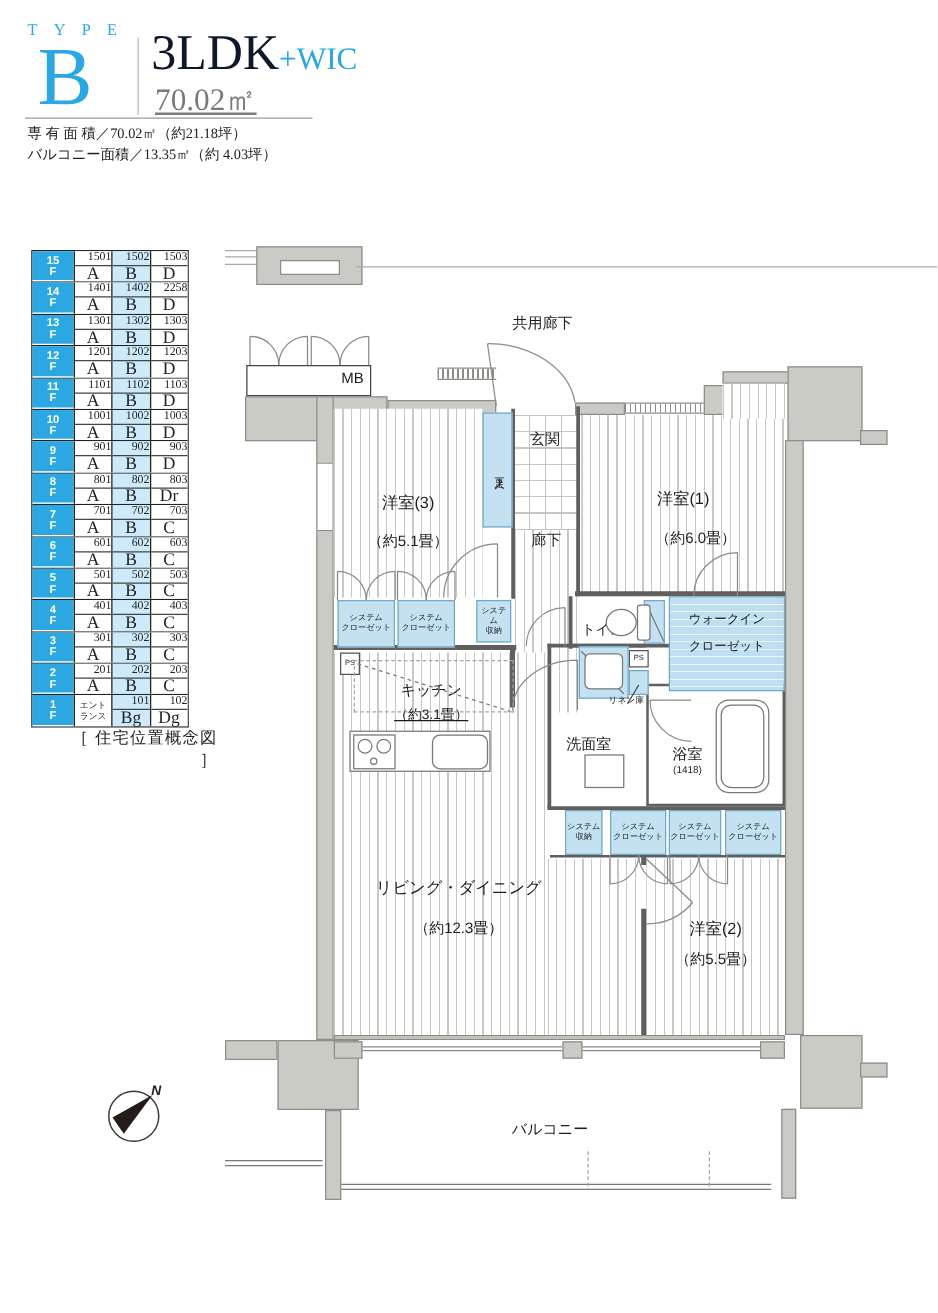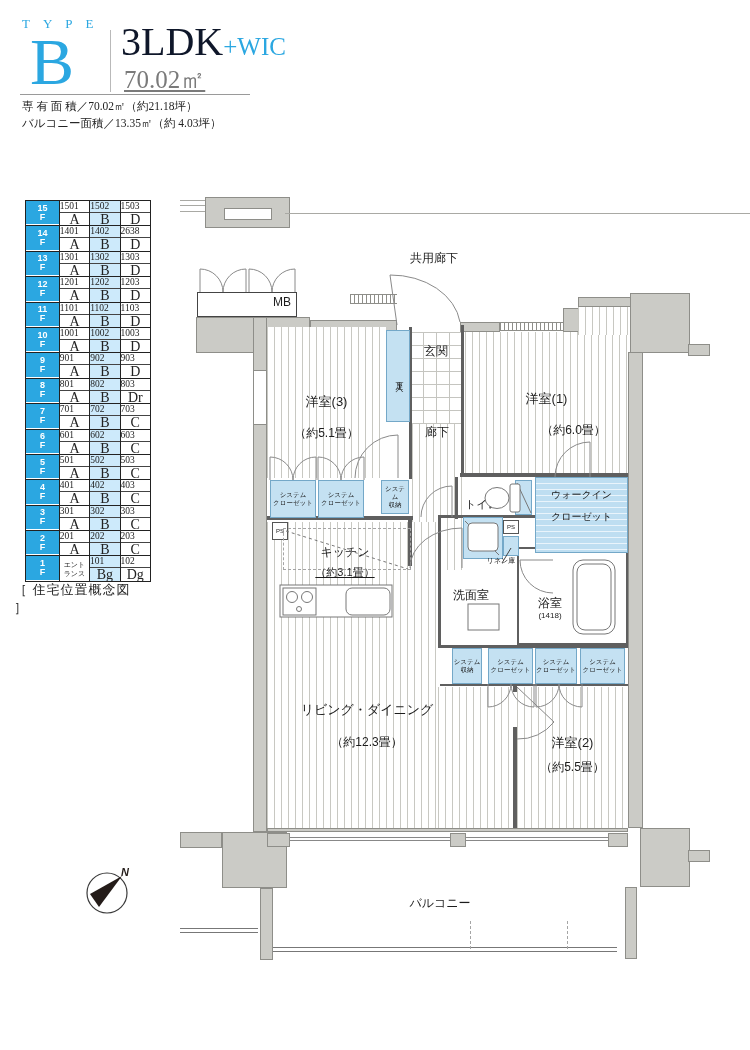--- a/index.html
+++ b/index.html
@@ -17,21 +17,21 @@
   .hrule{height:1px;background:#9a9a9a;}
   
   #ftable{left:25px;top:200px;width:124px;border:1px solid #222;}
   .trow{display:flex;height:24.4px;border-bottom:1px solid #222;}
   .trow:last-child{border-bottom:none;}
   .fbox{width:39px;background:#2ba7e1;color:#fff;display:flex;flex-direction:column;
         align-items:center;justify-content:center;font-size:9px;font-weight:bold;line-height:9px;
         border-bottom:1px solid #fff;}
   .tcell{width:35px;border-left:1px solid #222;display:flex;flex-direction:column;background:#fff;}
   .tcell.hl{background:#cdeafb;}
-  .uno{font-family:"Liberation Serif",serif;font-size:9.5px;line-height:11px;text-align:left;
+  .uno{font-family:"Liberation Serif",serif;font-size:9.5px;line-height:11px;text-align:right;
        border-bottom:1px solid #444;height:11px;}
   .uty{font-family:"Liberation Serif",serif;font-size:14px;line-height:13px;text-align:center;flex:1;
        display:flex;align-items:center;justify-content:center;}
   .tcell.ent{font-size:7px;line-height:9px;align-items:center;justify-content:center;
        display:flex;flex-direction:row;word-break:break-all;text-align:center;padding:0 2px;box-sizing:border-box;}
   .caption{font-size:13px;color:#222;letter-spacing:1px;}
   
   #plan{left:180px;top:195px;width:570px;height:795px;}
   .w{background:#cbcbc6;border:1px solid #8e8e89;box-sizing:border-box;}
   .wi{background:#fff;border:1px solid #8e8e89;box-sizing:border-box;}
@@ -103,21 +103,21 @@
         </div>
         <div class="tcell">
           <div class="uno">1401</div>
           <div class="uty">A</div>
         </div>
         <div class="tcell hl">
           <div class="uno">1402</div>
           <div class="uty">B</div>
         </div>
         <div class="tcell">
-          <div class="uno">2638</div>
+          <div class="uno">2258</div>
           <div class="uty">D</div>
         </div>
       </div>
       <div class="trow">
         <div class="fbox">
           <span>13</span>
           <span>F</span>
         </div>
         <div class="tcell">
           <div class="uno">1301</div>
@@ -339,21 +339,21 @@
         <div class="tcell hl">
           <div class="uno">101</div>
           <div class="uty">Bg</div>
         </div>
         <div class="tcell">
           <div class="uno">102</div>
           <div class="uty">Dg</div>
         </div>
       </div>
     </div>
-<div class="abs caption" style="left:14px;top:581px;width:130px;text-align:left;">［ 住宅位置概念図 ］</div>
+<div class="abs caption" style="left:44px;top:581px;width:130px;text-align:right;">［ 住宅位置概念図 ］</div>
 
 <svg class="abs" style="left:83px;top:866px;" width="50" height="50" viewBox="0 0 50 50">
   <circle cx="24" cy="27" r="20" fill="#fff" stroke="#3a3a3a" stroke-width="1.2"></circle>
   <polygon points="39,10 7,28 16,41" fill="#241c19"></polygon>
   <text x="38" y="10" font-size="11" font-style="italic" font-weight="bold" fill="#241c19">N</text>
 </svg>
 
 <div class="abs" id="plan">
 
   <div class="abs line" style="left:0;top:5px;width:110px;height:1px;"></div>
@@ -475,21 +475,21 @@
           <span>システム</span>
           <span>クローゼット</span>
         </div>
   </div>
   <div class="abs dashed" style="left:103px;top:333px;width:128px;height:42px;"></div>
 
   <div class="abs lbl l12" style="left:236px;top:150px;width:40px;">玄関</div>
   <div class="abs lbl l13" style="left:87px;top:200px;width:119px;">洋室(3)</div>
   <div class="abs lbl l12" style="left:87px;top:232px;width:119px;">（約5.1畳）</div>
   <div class="abs lbl l13" style="left:285px;top:197px;width:163px;">洋室(1)</div>
-  <div class="abs lbl l12" style="left:285px;top:229px;width:183px;padding-left:17px;">（約6.0畳）</div>
+  <div class="abs lbl l12" style="left:285px;top:229px;width:183px;">（約6.0畳）</div>
   <div class="abs lbl l12" style="left:230px;top:231px;width:54px;">廊下</div>
   <div class="abs lbl l11" style="left:278px;top:303px;width:48px;">トイレ</div>
   <div class="abs lbl l12" style="left:105px;top:351px;width:120px;">キッチン</div>
   <div class="abs lbl l11" style="left:105px;top:371px;width:120px;text-decoration:underline;">（約3.1畳）</div>
   <div class="abs lbl l7" style="left:300px;top:362px;width:42px;">リネン庫</div>
   <div class="abs lbl l12" style="left:260px;top:394px;width:62px;">洗面室</div>
   <div class="abs lbl l12" style="left:337px;top:402px;width:66px;">浴室</div>
   <div class="abs lbl l8" style="left:337px;top:416px;width:66px;">(1418)</div>
   <div class="abs lbl l13" style="left:87px;top:508px;width:200px;">リビング・ダイニング</div>
   <div class="abs lbl l12" style="left:87px;top:541px;width:200px;">（約12.3畳）</div>

